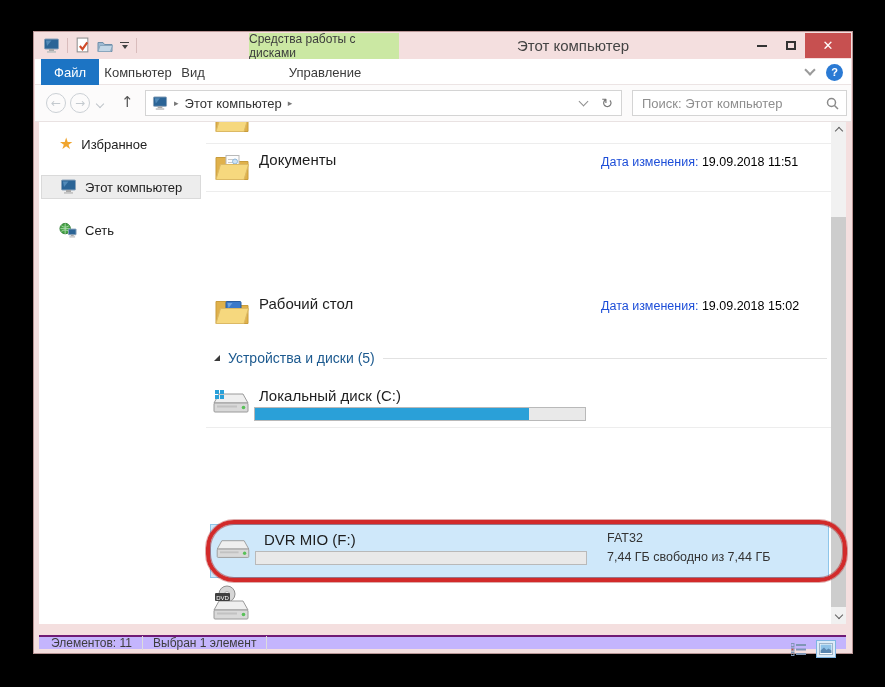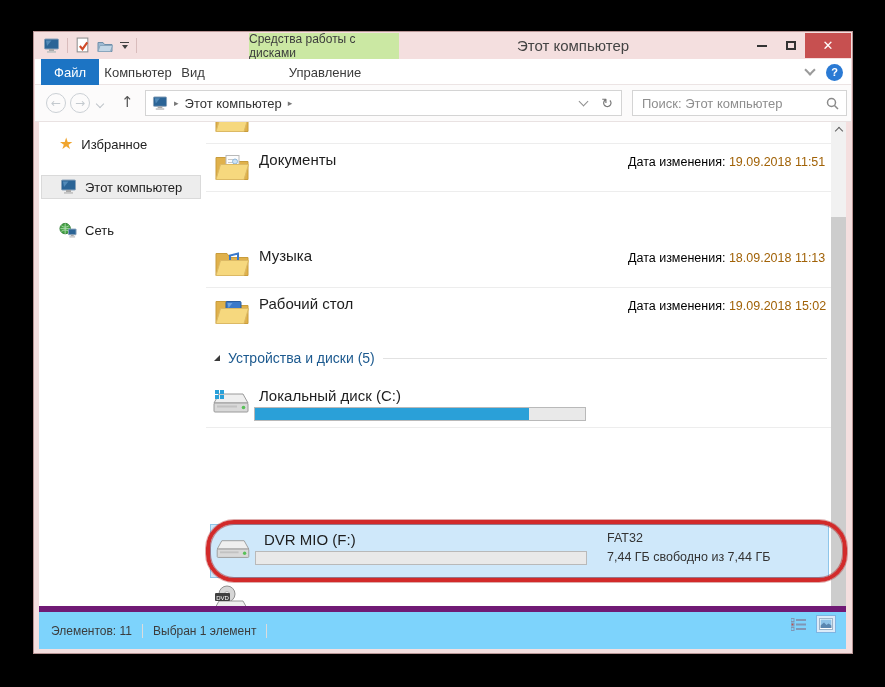--- a/index.html
+++ b/index.html
@@ -69,21 +69,21 @@
   .side-item.sel{background:#ededed;border:1px solid #dadada;}
   .star{color:#f0a52e;font-size:16px;line-height:16px;font-family:"DejaVu Sans",sans-serif;}
 
   .list{position:absolute;left:167px;right:15px;top:0;bottom:0;overflow:hidden;}
   .row{position:absolute;left:0;right:0;height:48px;}
   .row.sep{border-bottom:1px solid #ededed;}
   .ficon{position:absolute;left:8px;top:6px;}
   .dicon{position:absolute;left:6px;top:9px;}
   .fname{position:absolute;left:53px;top:7px;font-size:15px;color:#1e1e1e;white-space:nowrap;}
   .fdate{position:absolute;left:395px;top:11px;font-size:12.5px;white-space:nowrap;}
-  .dlabel{color:#000000;margin-left:27px;} .dval{color:#a16207;}
+  .dlabel{color:#1d4ed8;} .dval{color:#000000;}
   .bar{position:absolute;left:48px;top:27px;width:332px;height:14px;background:#e9e9e9;border:1px solid #b9b9b9;}
   .bar .fill{height:100%;background:var(--bar_blue,#2aa0d8);}
   .grp-header{position:absolute;left:8px;right:0;top:214px;height:44px;}
   .grp-inner{position:absolute;left:0;right:4px;top:14px;display:flex;align-items:center;gap:8px;}
   .grp-tri{width:0;height:0;border-bottom:6px solid #3a3a3a;border-left:6px solid transparent;}
   .grp-text{font-size:14px;color:var(--group_header_blue,#1d5a8f);white-space:nowrap;}
   .grp-line{flex:1;height:1px;background:#e2e2e2;}
 
   .sel-row{background:var(--selection_blue,#cfe8fa);border:1px solid var(--selection_border,#8ec6ea);
            left:4px;right:2px;}
@@ -95,22 +95,22 @@
   
   .vscroll{position:absolute;right:0;top:0;width:15px;bottom:0;background:#f1f1f1;}
   .vs-arrow{position:absolute;left:0;width:15px;height:15px;display:flex;align-items:center;justify-content:center;}
   .vs-up{top:0;} .vs-dn{bottom:0;}
   .vs-arrow .tri{width:6px;height:6px;border-right:1.7px solid #606060;border-bottom:1.7px solid #606060;}
   .vs-up .tri{transform:rotate(-135deg);margin-top:3px;}
   .vs-dn .tri{transform:rotate(45deg);margin-bottom:3px;}
   .vs-thumb{position:absolute;left:0;width:15px;top:95px;height:390px;background:#cdcdcd;}
 
   
-  .statusbar{position:absolute;left:5px;right:6px;bottom:4px;height:43px;background:#7dd3fc;
-             border-top:6px solid #701a75;display:flex;align-items:center;font-size:12px;color:#3c3c3c;}
+  .statusbar{position:absolute;left:5px;right:6px;bottom:4px;height:14px;background:#c4b5fd;
+             border-top:2px solid #701a75;display:flex;align-items:center;font-size:12px;color:#3c3c3c;}
   .sb-sep{width:1px;height:14px;background:#dcdcdc;margin:0 10px;}
   .sb-left{margin-left:12px;display:flex;align-items:center;}
   .sb-views{position:absolute;right:10px;top:3px;display:flex;gap:7px;align-items:center;}
   .view-btn{width:20px;height:18px;display:flex;align-items:center;justify-content:center;}
   .view-btn.active{border:1px solid #7eb4e2;background:#dcebf8;}
 
   
   .annotation{position:absolute;left:172px;top:488px;width:641px;height:62px;
               border:4px solid var(--annotation_red,#d22a2a);border-radius:28px;
               box-shadow:inset 0 0 0 1px rgba(160,20,20,.45), 0 0 0 1px rgba(160,20,20,.35);
@@ -267,32 +267,20 @@
             <line x1="14" y1="15" x2="23" y2="15" stroke="#c9c9c9"></line>
             <circle cx="21" cy="11" r="2.5" fill="#cfe3f5" stroke="#8fb7d9"></circle>
             <use href="#folder-front"></use>
           </svg>
           <span class="fname">Документы</span>
           <span class="fdate"><span class="dlabel">Дата изменения:</span>
             <span class="dval">19.09.2018 11:51</span></span>
         </div>
 
 
-        <div class="row sep" style="top:118px">
-          <svg class="ficon" width="36" height="33" viewBox="0 0 36 32">
-            <use href="#folder-back"></use>
-            <path d="M16 22 V9 l8 -2 v12" stroke="#3b79c9" stroke-width="2" fill="none"></path>
-            <ellipse cx="14.5" cy="22" rx="2.6" ry="2" fill="#3b79c9"></ellipse>
-            <ellipse cx="22.5" cy="19.5" rx="2.6" ry="2" fill="#3b79c9"></ellipse>
-            <use href="#folder-front"></use>
-          </svg>
-          <span class="fname">Музыка</span>
-          <span class="fdate"><span class="dlabel">Дата изменения:</span>
-            <span class="dval">18.09.2018 11:13</span></span>
-        </div>
 
         <div class="row" style="top:166px">
           <svg class="ficon" width="36" height="33" viewBox="0 0 36 32">
             <use href="#folder-back"></use>
             <rect x="12" y="7" width="15" height="11" rx="1" fill="#3b79c9" stroke="#2a5c9e"></rect>
             <path d="M13.5 8.5 l5 0 -4 5 Z" fill="#6fa3e0"></path>
             <rect x="17" y="18" width="5" height="3" fill="#a8a8a8"></rect>
             <rect x="14" y="21" width="11" height="2" fill="#c4c4c4"></rect>
             <use href="#folder-front"></use>
           </svg>

